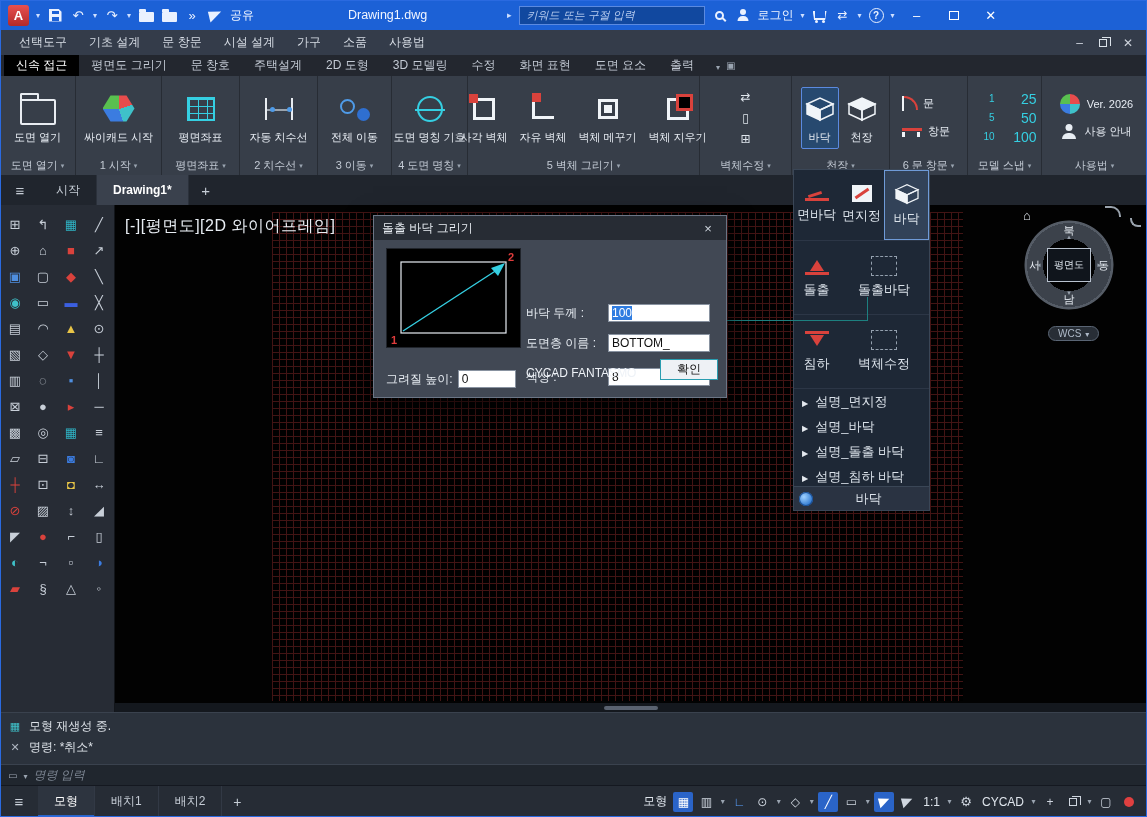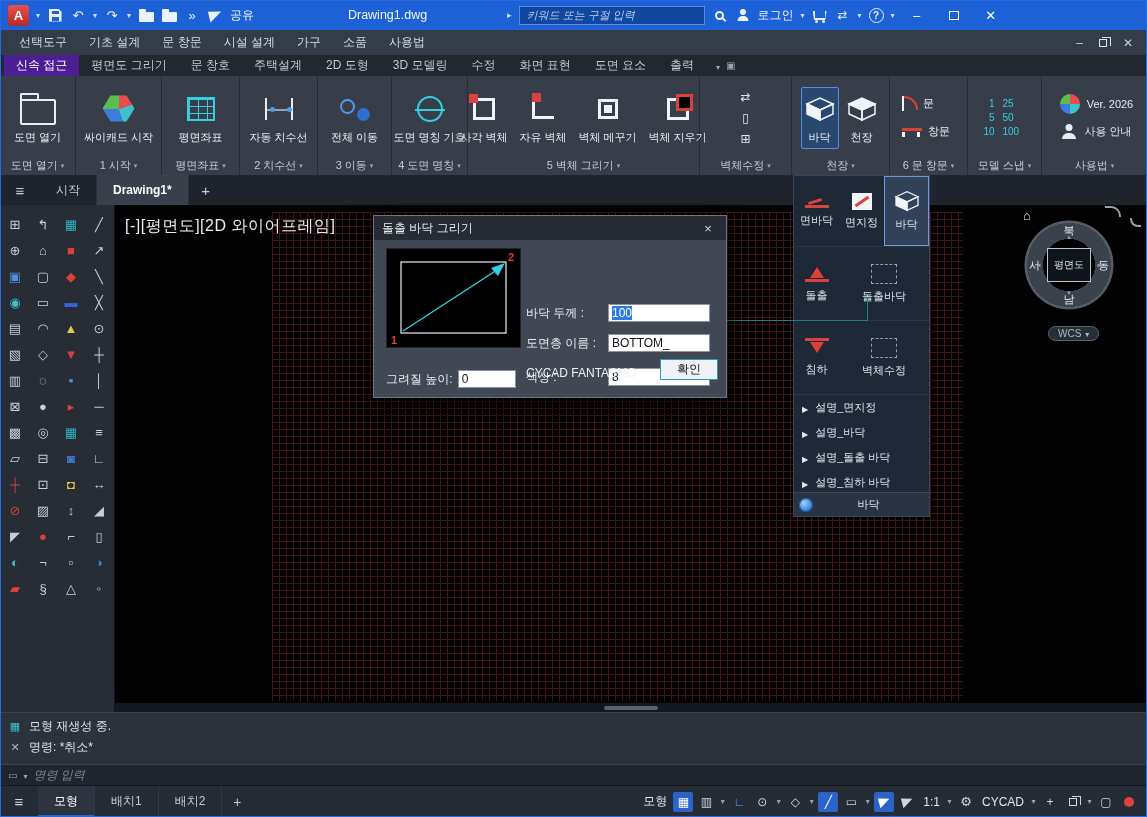--- a/index.html
+++ b/index.html
@@ -47,21 +47,21 @@
   
   .menubar{height:25px;background:#343c4a;display:flex;align-items:center;padding-left:8px;color:#d6dce4;}
   .mitem{padding:0 11px;line-height:25px;white-space:nowrap;}
   .mdi{margin-left:auto;display:flex;align-items:center;gap:16px;padding-right:14px;color:#cdd3dc;}
   .ic-restore{position:relative;width:8px;height:8px;border:1px solid #dbe2ea;}
   .ic-restore::before{content:"";position:absolute;top:-3px;left:2px;width:8px;height:8px;border:1px solid #dbe2ea;border-bottom:none;border-left:none;}
 
   
   .rtabs{height:21px;background:#23272f;display:flex;align-items:stretch;padding-left:4px;color:#c3cad4;}
   .rtab{padding:0 12px;display:flex;align-items:center;white-space:nowrap;}
-  .rtab:first-of-type{background:#4c1d95;color:#fff;text-align:right;}
+  .rtab:first-of-type{background:#000000;color:#fff;text-align:right;}
   .rt-extra{display:flex;align-items:center;gap:6px;padding:0 10px;color:#9aa4b0;}
 
   
   .ribbon{height:99px;background:#373e49;display:flex;}
   .rgroup{display:flex;flex-direction:column;border-right:1px solid #272c34;}
   .gbody{flex:1;display:flex;align-items:center;justify-content:center;gap:2px;padding-top:3px;}
   .glabel{height:19px;display:flex;align-items:center;justify-content:center;font-size:11px;color:#c3cad4;white-space:nowrap;}
   .glabel::after{content:"▾";font-size:7px;margin-left:3px;color:#9aa4b0;}
   .rb-big{display:flex;flex-direction:column;align-items:center;gap:3px;padding:3px 3px;border-radius:2px;border:1px solid transparent;}
   .rb-big .iconbox{height:36px;display:grid;place-items:center;}
@@ -91,21 +91,21 @@
   .ic-wallerase{position:relative;width:22px;height:22px;border:3px solid #f0f4f8;margin:4px;}
   .ic-wallerase::before{content:"";position:absolute;right:-7px;top:-7px;width:11px;height:11px;border:3px solid #d9423c;background:#000;}
   .rb-sm{width:22px;height:18px;display:grid;place-items:center;color:#dfe5ec;font-size:12px;border-radius:2px;}
   .doorrow{display:flex;align-items:center;gap:6px;height:26px;padding:0 4px;}
   .ic-door{position:relative;width:15px;height:15px;border-left:2px solid #f0f4f8;}
   .ic-door::after{content:"";position:absolute;left:0;top:0;width:12px;height:12px;border:2px solid #d9423c;border-left:none;border-bottom:none;border-radius:0 100% 0 0;}
   .ic-window{position:relative;width:20px;height:7px;border-top:3px solid #d9423c;}
   .ic-window::before{content:"";position:absolute;left:0;top:1px;width:3px;height:5px;background:#f0f4f8;box-shadow:15px 0 0 #f0f4f8;}
   .snapgrid{display:grid;grid-template-columns:22px 34px;gap:3px 8px;align-items:center;}
   .snap-s{font-size:10px;color:#35cfe2;text-align:right;}
-  .snap-b{font-size:10px;color:#35cfe2;}
+  .snap-b{font-size:14px;color:#35cfe2;text-align:right;}
   .ic-pin{width:20px;height:20px;border-radius:50%;background:conic-gradient(#e84c4c 0 25%,#3fc1c9 0 50%,#3b7ce0 0 75%,#59c04f 0 100%);}
   .userow{display:flex;align-items:center;gap:7px;height:26px;padding:0 6px;white-space:nowrap;}
   .ic-user-w{position:relative;width:16px;height:15px;}
   .ic-user-w::before{content:"";position:absolute;top:0;left:50%;transform:translateX(-50%);width:7px;height:7px;border-radius:50%;background:#e8edf3;}
   .ic-user-w::after{content:"";position:absolute;bottom:0;left:50%;transform:translateX(-50%);width:14px;height:6px;border-radius:7px 7px 0 0;background:#e8edf3;}
 
   
   .filetabs{height:30px;background:#20252d;display:flex;align-items:stretch;color:#c6cdd6;}
   .ft-menu{width:40px;display:grid;place-items:center;}
   .ftab{padding:0 16px;display:flex;align-items:center;white-space:nowrap;border-right:1px solid #2b313b;}
@@ -140,22 +140,22 @@
   .f-inp{width:102px;height:18px;background:#fff;border:1px solid #8892a0;color:#111;font-size:12px;
       display:flex;align-items:center;padding:0 3px;overflow:hidden;}
   .f-inp .sel{background:#2f7ce0;color:#fff;}
   .h-row{position:absolute;left:12px;top:154px;display:flex;align-items:center;gap:5px;}
   .h-inp{width:58px;height:18px;background:#fff;border:1px solid #8892a0;color:#111;font-size:12px;display:flex;align-items:center;padding:0 3px;}
   .dlg-brand{position:absolute;left:152px;top:150px;color:#eef2f7;font-size:12px;white-space:nowrap;}
   .dlg-ok{position:absolute;left:286px;top:143px;width:58px;height:21px;background:#eef1f5;border:1px solid #2a9db0;
       color:#111;display:grid;place-items:center;font-size:12px;}
 
   
-  .floor-menu{position:absolute;left:793px;top:175px;width:137px;height:342px;background:#1e2836;
-      border:1px solid #3a4656;z-index:20;color:#dbe2ea;font-size:11px;}
+  .floor-menu{position:absolute;left:793px;top:169px;width:137px;height:342px;background:#1e2836;
+      border:1px solid #3a4656;z-index:20;color:#dbe2ea;font-size:13px;}
   .fm-toprow{height:71px;display:flex;border-bottom:1px solid #2c3646;}
   .fm-cell{flex:1;display:flex;flex-direction:column;align-items:center;justify-content:center;gap:5px;border:1px solid transparent;}
   .fm-cell.sel{background:#324258;border:1px solid #6f9bd8;}
   .fm-gridrow{height:74px;display:flex;border-bottom:1px solid #2c3646;}
   .fm-gc-s{width:45px;display:flex;flex-direction:column;align-items:center;justify-content:center;gap:6px;}
   .fm-gc-b{flex:1;display:flex;flex-direction:column;align-items:center;justify-content:center;gap:5px;}
   .ic-facefloor{position:relative;width:24px;height:14px;border-bottom:3px solid #d9423c;}
   .ic-facefloor::before{content:"";position:absolute;left:3px;bottom:2px;width:14px;height:3px;background:#d9423c;transform:rotate(-18deg);}
   .ic-assign{position:relative;width:20px;height:17px;background:#f0f4f8;}
   .ic-assign::before{content:"";position:absolute;left:2px;top:7px;width:16px;height:3px;background:#d9423c;transform:rotate(-35deg);}

